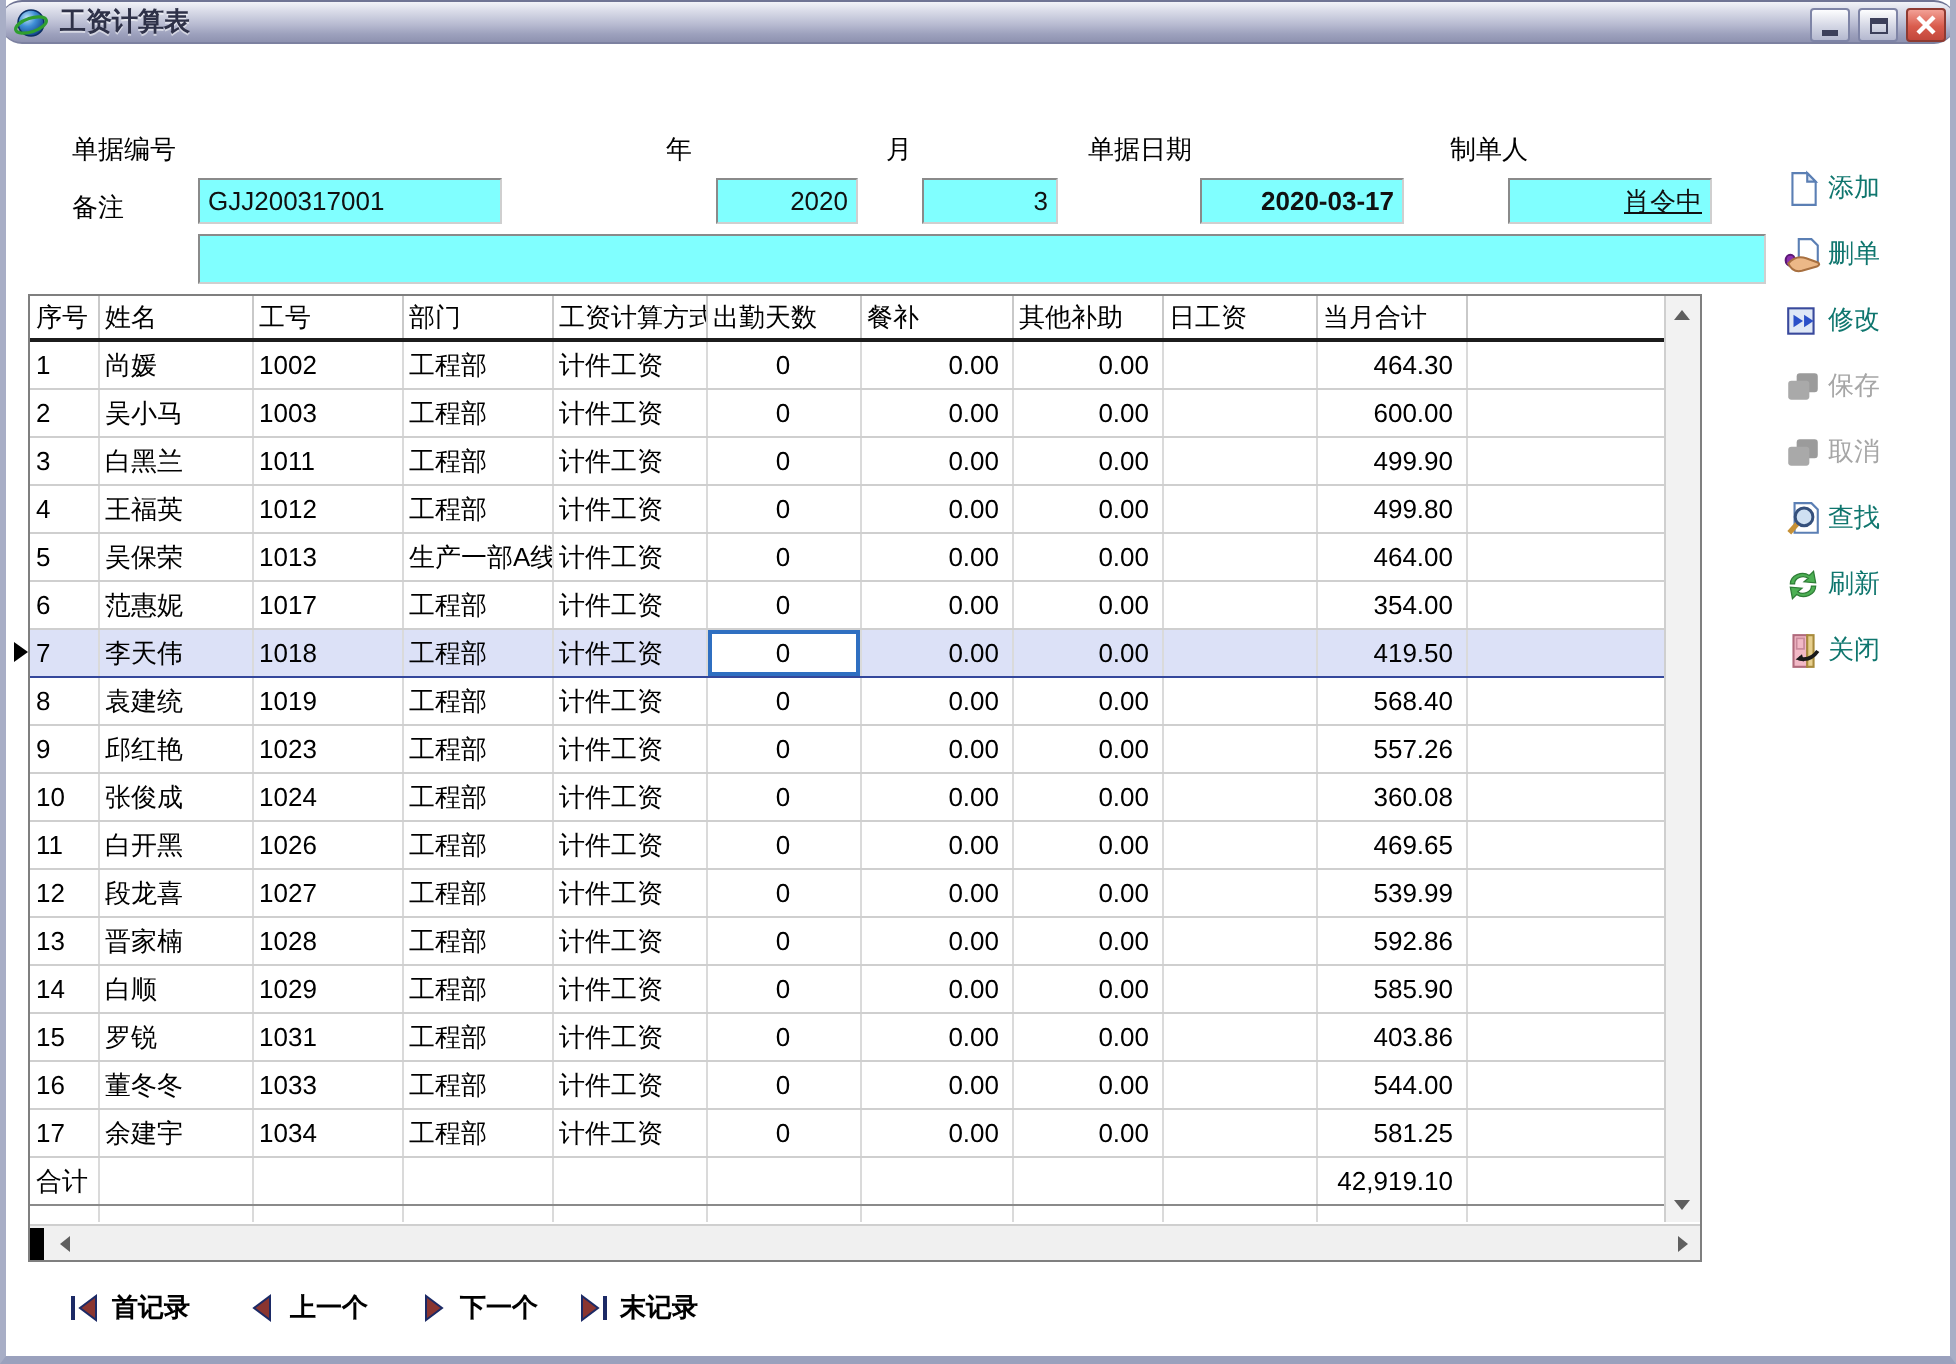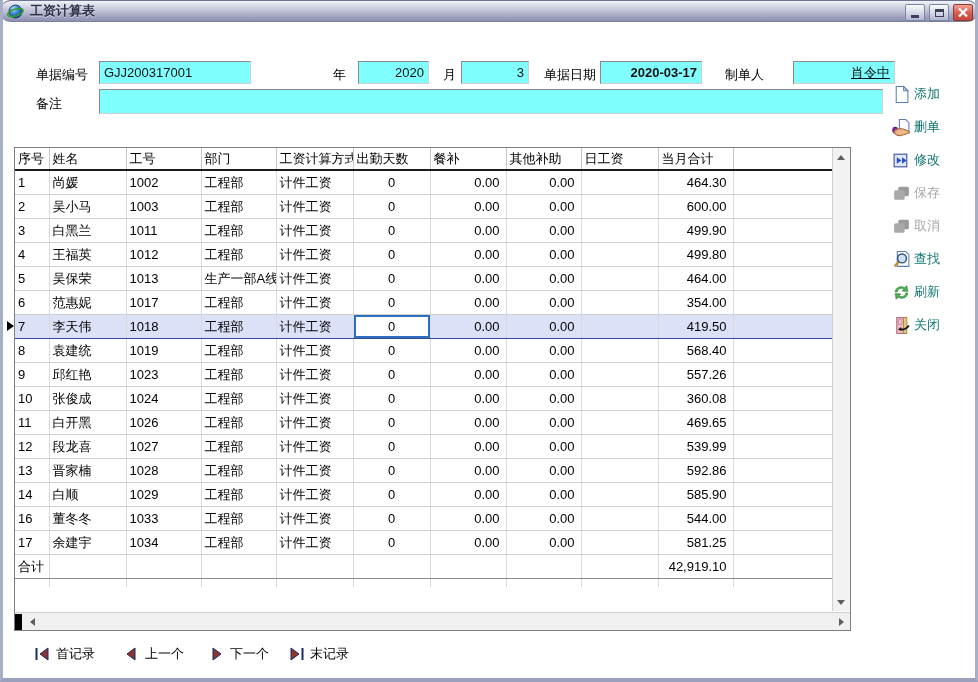--- a/index.html
+++ b/index.html
@@ -15,21 +15,21 @@
   .title-text{font-size:13px;font-weight:bold;color:#2e3148;text-shadow:0 1px 0 rgba(255,255,255,.55);}
   .win-btns{position:absolute;right:5px;top:3px;display:flex;gap:4px;}
   .wbtn{width:20px;height:17px;border:1px solid #7e84a6;border-radius:2px;box-sizing:border-box;
     background:linear-gradient(180deg,#fdfdfe,#d3d6e4 55%,#b4b8cf);display:flex;align-items:center;justify-content:center;}
   .wbtn.close{background:linear-gradient(180deg,#f2a095,#d95c4d 55%,#c2473b);border-color:#8e3a31;}
   .glyph-min{width:8px;height:3px;background:#3c3f5a;margin-top:8px;}
   .glyph-max{width:9px;height:8px;border:1.5px solid #3c3f5a;border-top-width:3px;box-sizing:border-box;}
   
   .flabel{position:absolute;font-size:13px;color:#000;white-space:nowrap;}
   .field{position:absolute;background:#80FFFF;border:1px solid #8a8a8a;border-bottom-color:#cfcfcf;border-right-color:#cfcfcf;
-    font-size:13px;color:#111;padding:0 4px;box-sizing:border-box;font-family:"Liberation Sans",sans-serif;outline:none;}
+    font-size:13px;color:#111;padding:0 4px;box-sizing:border-box;font-family:"Liberation Sans",sans-serif;outline:none;margin-top:28px;}
   .ta-r{text-align:right;}
   
   .side-panel{position:absolute;left:889px;top:84px;display:flex;flex-direction:column;gap:13px;}
   .sbtn{display:flex;align-items:center;gap:3px;height:20px;cursor:pointer;}
   .sbtn .lbl{font-size:13px;color:#0f766e;white-space:nowrap;}
   .sbtn.disabled .lbl{color:#a6a6a6;}
   .sbtn svg{width:19px;height:19px;flex:0 0 auto;}
   
   .grid-frame{position:absolute;left:11px;top:147px;width:837px;height:484px;border:1px solid #7f7f7f;
     background:#fff;box-sizing:border-box;}
@@ -51,21 +51,21 @@
   .vscroll{position:absolute;right:0;top:0;width:18px;height:463px;background:#f2f2f2;border-left:1px solid #cfcfcf;box-sizing:border-box;}
   .hscroll{position:absolute;left:0;bottom:0;width:835px;height:18px;background:#f0f0f0;border-top:1px solid #cfcfcf;box-sizing:border-box;}
   .sb-btn{position:absolute;width:18px;height:18px;display:flex;align-items:center;justify-content:center;}
   .tri-up{width:0;height:0;border-left:4px solid transparent;border-right:4px solid transparent;border-bottom:5px solid #5f5f5f;}
   .tri-down{width:0;height:0;border-left:4px solid transparent;border-right:4px solid transparent;border-top:5px solid #5f5f5f;}
   .tri-left{width:0;height:0;border-top:4px solid transparent;border-bottom:4px solid transparent;border-right:5px solid #5f5f5f;}
   .tri-right{width:0;height:0;border-top:4px solid transparent;border-bottom:4px solid transparent;border-left:5px solid #5f5f5f;}
   .h-thumb{position:absolute;left:0;top:1px;width:7px;height:16px;background:#000;}
   
   .nav-item{position:absolute;top:645px;height:17px;display:flex;align-items:center;gap:5px;cursor:pointer;}
-  .nav-item .lbl{font-size:13px;color:#000;white-space:nowrap;}
+  .nav-item .lbl{font-size:13px;color:#000;white-space:nowrap;font-weight:bold;}
   .nav-item svg{width:17px;height:14px;}
 </style>
 </head>
 <body>
 
 <div class="window">
 
   <div class="titlebar">
     <span class="app-icon">
       <svg viewBox="0 0 17 17">
@@ -98,21 +98,21 @@
 
   <span class="flabel" style="left:33px;top:66px">单据编号</span>
   <input class="field" style="left: 96px; top: 61px; width: 152px; height: 23px;" value="GJJ200317001">
   <span class="flabel" style="left:330px;top:66px">年</span>
   <input class="field ta-r" style="left: 355px; top: 61px; width: 71px; height: 23px;" value="2020">
   <span class="flabel" style="left:440px;top:66px">月</span>
   <input class="field ta-r" style="left: 458px; top: 61px; width: 68px; height: 23px;" value="3">
   <span class="flabel" style="left:541px;top:66px">单据日期</span>
   <input class="field ta-r" style="left: 597px; top: 61px; width: 102px; height: 23px; font-weight: bold;" value="2020-03-17">
   <span class="flabel" style="left:722px;top:66px">制单人</span>
-  <input class="field ta-r" style="left: 790px; top: 61px; width: 102px; height: 23px; text-decoration: underline;" value="肖令中">
+  <input class="field ta-r" style="left: 751px; top: 61px; width: 102px; height: 23px; text-decoration: underline;" value="肖令中">
 
   <span class="flabel" style="left:33px;top:95px">备注</span>
   <input class="field" style="left: 96px; top: 89px; width: 784px; height: 25px;" value="">
 
   <div class="side-panel">
     <div class="sbtn">
       <svg viewBox="0 0 18 18">
         <path d="M4 1.5 h7 l4 4 v11 h-11 z" fill="#fff" stroke="#5b7fb4"></path>
         <path d="M11 1.5 v4 h4 z" fill="#dce6f4" stroke="#5b7fb4"></path>
       </svg>
@@ -383,20 +383,33 @@
               <td>工程部</td>
               <td>计件工资</td>
               <td>0</td>
               <td>0.00</td>
               <td>0.00</td>
               <td></td>
               <td>585.90</td>
               <td></td>
             </tr>
             <tr>
+              <td>15</td>
+              <td>罗锐</td>
+              <td>1031</td>
+              <td>工程部</td>
+              <td>计件工资</td>
+              <td>0</td>
+              <td>0.00</td>
+              <td>0.00</td>
+              <td></td>
+              <td>403.86</td>
+              <td></td>
+            </tr>
+            <tr>
               <td>16</td>
               <td>董冬冬</td>
               <td>1033</td>
               <td>工程部</td>
               <td>计件工资</td>
               <td>0</td>
               <td>0.00</td>
               <td>0.00</td>
               <td></td>
               <td>544.00</td>

